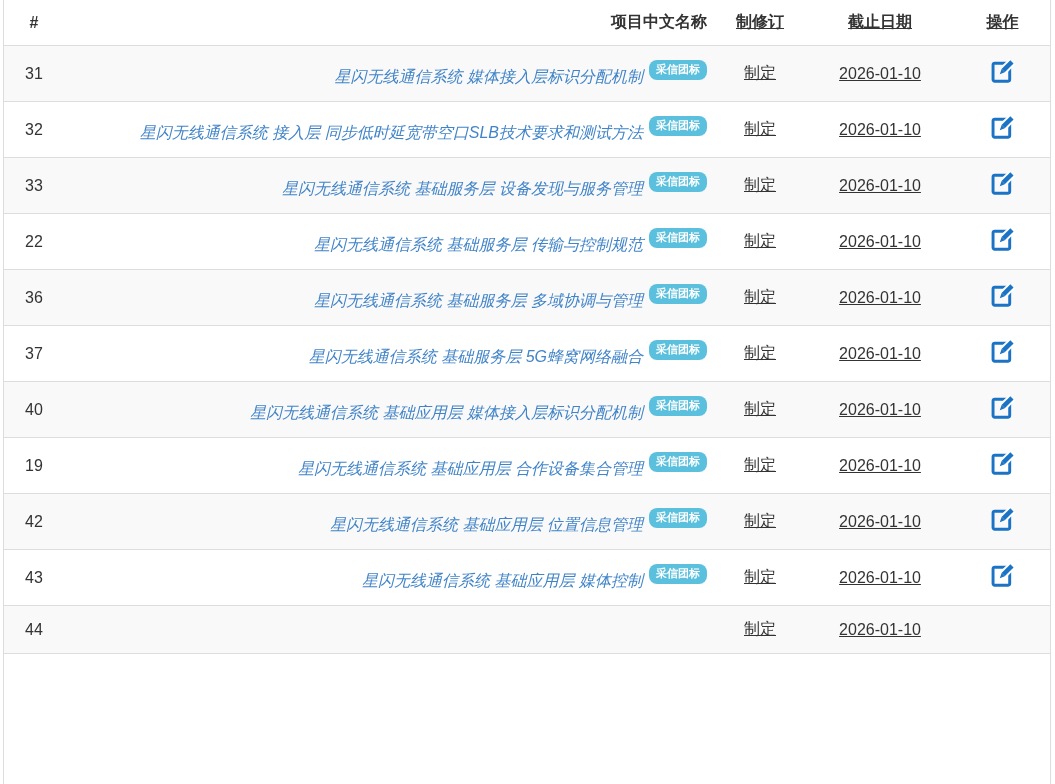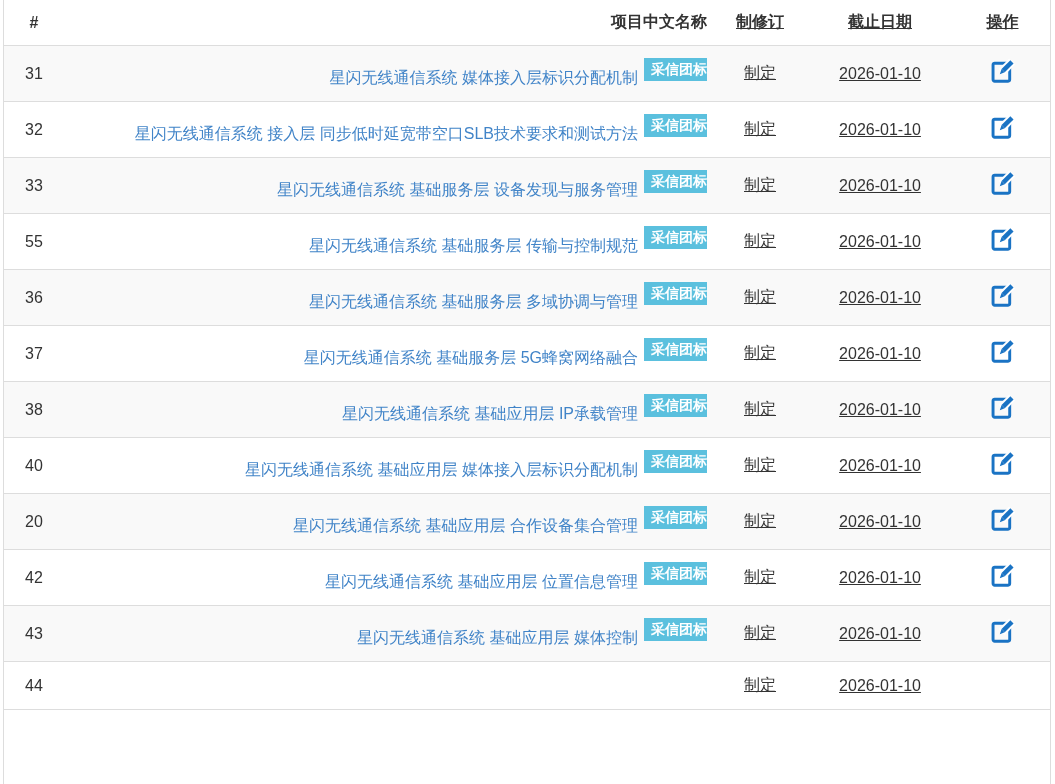--- a/index.html
+++ b/index.html
@@ -24,27 +24,27 @@
   }
   thead th{
     font-weight:bold;text-align:left;padding-top:17px;padding-bottom:16px;
   }
   th.c-num, td.c-num{text-align:center;}
   th.c-name, td.c-name{text-align:right;padding-left:14px;}
   th.c-rev, td.c-rev, th.c-date, td.c-date, th.c-act, td.c-act{text-align:center;text-decoration:underline;}
   tbody tr{height:48px;}
   tbody tr:nth-child(odd){background:#f9f9f9;}
   a.proj-link{
-    color:#4184c8;text-decoration:none;cursor:pointer;
+    color:#4184c8;text-decoration:none;cursor:pointer;font-style:italic;
   }
   .tag{
     display:inline-block;margin-left:6px;
     background:#5bc0de;color:#ffffff;
-    font-size:14px;font-weight:bold;line-height:1;
-    padding:4px 0 5px 7px;border-radius:0;
+    font-size:11px;font-weight:bold;line-height:1;
+    padding:4px 7px 5px 7px;border-radius:8px;
     vertical-align:2px;max-width:72px;overflow:hidden;
     white-space:nowrap;
   }
   .tag .tag-suffix{color:#20323f;letter-spacing:1px;}
   td.c-name{ text-overflow:clip; }
   .edit-btn{
     background:none;border:none;padding:0;margin:0;cursor:pointer;
     color:#1a73c4;line-height:0;
   }
   .edit-btn svg{display:inline-block;}
@@ -122,21 +122,21 @@
           <rect x="3.6" y="4.6" width="14.8" height="16" rx="1.4" fill="none" stroke="currentColor" stroke-width="2.6"></rect>
           <line x1="20.6" y1="3.2" x2="11.4" y2="12.4" stroke="#ffffff" stroke-width="7.5"></line>
           <line x1="20.4" y1="3.4" x2="12.6" y2="11.2" stroke="currentColor" stroke-width="4"></line>
           <path d="M11.2 9.8 L14 12.6 L9.6 14.4 Z" fill="currentColor"></path>
         </svg>
       </button>
     </td>
   </tr>
 
   <tr>
-    <td class="c-num">55</td>
+    <td class="c-num">22</td>
     <td class="c-name">
       <a class="proj-link">星闪无线通信系统 基础服务层 传输与控制规范</a><span class="tag"><span>采信团标</span><span class="tag-suffix"></span></span>
     </td>
     <td class="c-rev">制定</td>
     <td class="c-date">2026-01-10</td>
     <td class="c-act">
       <button class="edit-btn" title="">
         <svg width="27" height="27" viewBox="0 0 24 24" aria-hidden="true">
           <rect x="3.6" y="4.6" width="14.8" height="16" rx="1.4" fill="none" stroke="currentColor" stroke-width="2.6"></rect>
           <line x1="20.6" y1="3.2" x2="11.4" y2="12.4" stroke="#ffffff" stroke-width="7.5"></line>
@@ -179,38 +179,20 @@
         <svg width="27" height="27" viewBox="0 0 24 24" aria-hidden="true">
           <rect x="3.6" y="4.6" width="14.8" height="16" rx="1.4" fill="none" stroke="currentColor" stroke-width="2.6"></rect>
           <line x1="20.6" y1="3.2" x2="11.4" y2="12.4" stroke="#ffffff" stroke-width="7.5"></line>
           <line x1="20.4" y1="3.4" x2="12.6" y2="11.2" stroke="currentColor" stroke-width="4"></line>
           <path d="M11.2 9.8 L14 12.6 L9.6 14.4 Z" fill="currentColor"></path>
         </svg>
       </button>
     </td>
   </tr>
 
-  <tr>
-    <td class="c-num">38</td>
-    <td class="c-name">
-      <a class="proj-link">星闪无线通信系统 基础应用层 IP承载管理</a><span class="tag"><span>采信团标</span><span class="tag-suffix"></span></span>
-    </td>
-    <td class="c-rev">制定</td>
-    <td class="c-date">2026-01-10</td>
-    <td class="c-act">
-      <button class="edit-btn" title="">
-        <svg width="27" height="27" viewBox="0 0 24 24" aria-hidden="true">
-          <rect x="3.6" y="4.6" width="14.8" height="16" rx="1.4" fill="none" stroke="currentColor" stroke-width="2.6"></rect>
-          <line x1="20.6" y1="3.2" x2="11.4" y2="12.4" stroke="#ffffff" stroke-width="7.5"></line>
-          <line x1="20.4" y1="3.4" x2="12.6" y2="11.2" stroke="currentColor" stroke-width="4"></line>
-          <path d="M11.2 9.8 L14 12.6 L9.6 14.4 Z" fill="currentColor"></path>
-        </svg>
-      </button>
-    </td>
-  </tr>
 
 
   <tr>
     <td class="c-num">40</td>
     <td class="c-name">
       <a class="proj-link">星闪无线通信系统 基础应用层 媒体接入层标识分配机制</a><span class="tag"><span>采信团标</span><span class="tag-suffix"></span></span>
     </td>
     <td class="c-rev">制定</td>
     <td class="c-date">2026-01-10</td>
     <td class="c-act">
@@ -219,21 +201,21 @@
           <rect x="3.6" y="4.6" width="14.8" height="16" rx="1.4" fill="none" stroke="currentColor" stroke-width="2.6"></rect>
           <line x1="20.6" y1="3.2" x2="11.4" y2="12.4" stroke="#ffffff" stroke-width="7.5"></line>
           <line x1="20.4" y1="3.4" x2="12.6" y2="11.2" stroke="currentColor" stroke-width="4"></line>
           <path d="M11.2 9.8 L14 12.6 L9.6 14.4 Z" fill="currentColor"></path>
         </svg>
       </button>
     </td>
   </tr>
 
   <tr>
-    <td class="c-num">20</td>
+    <td class="c-num">19</td>
     <td class="c-name">
       <a class="proj-link">星闪无线通信系统 基础应用层 合作设备集合管理</a><span class="tag"><span>采信团标</span><span class="tag-suffix"></span></span>
     </td>
     <td class="c-rev">制定</td>
     <td class="c-date">2026-01-10</td>
     <td class="c-act">
       <button class="edit-btn" title="">
         <svg width="27" height="27" viewBox="0 0 24 24" aria-hidden="true">
           <rect x="3.6" y="4.6" width="14.8" height="16" rx="1.4" fill="none" stroke="currentColor" stroke-width="2.6"></rect>
           <line x1="20.6" y1="3.2" x2="11.4" y2="12.4" stroke="#ffffff" stroke-width="7.5"></line>

